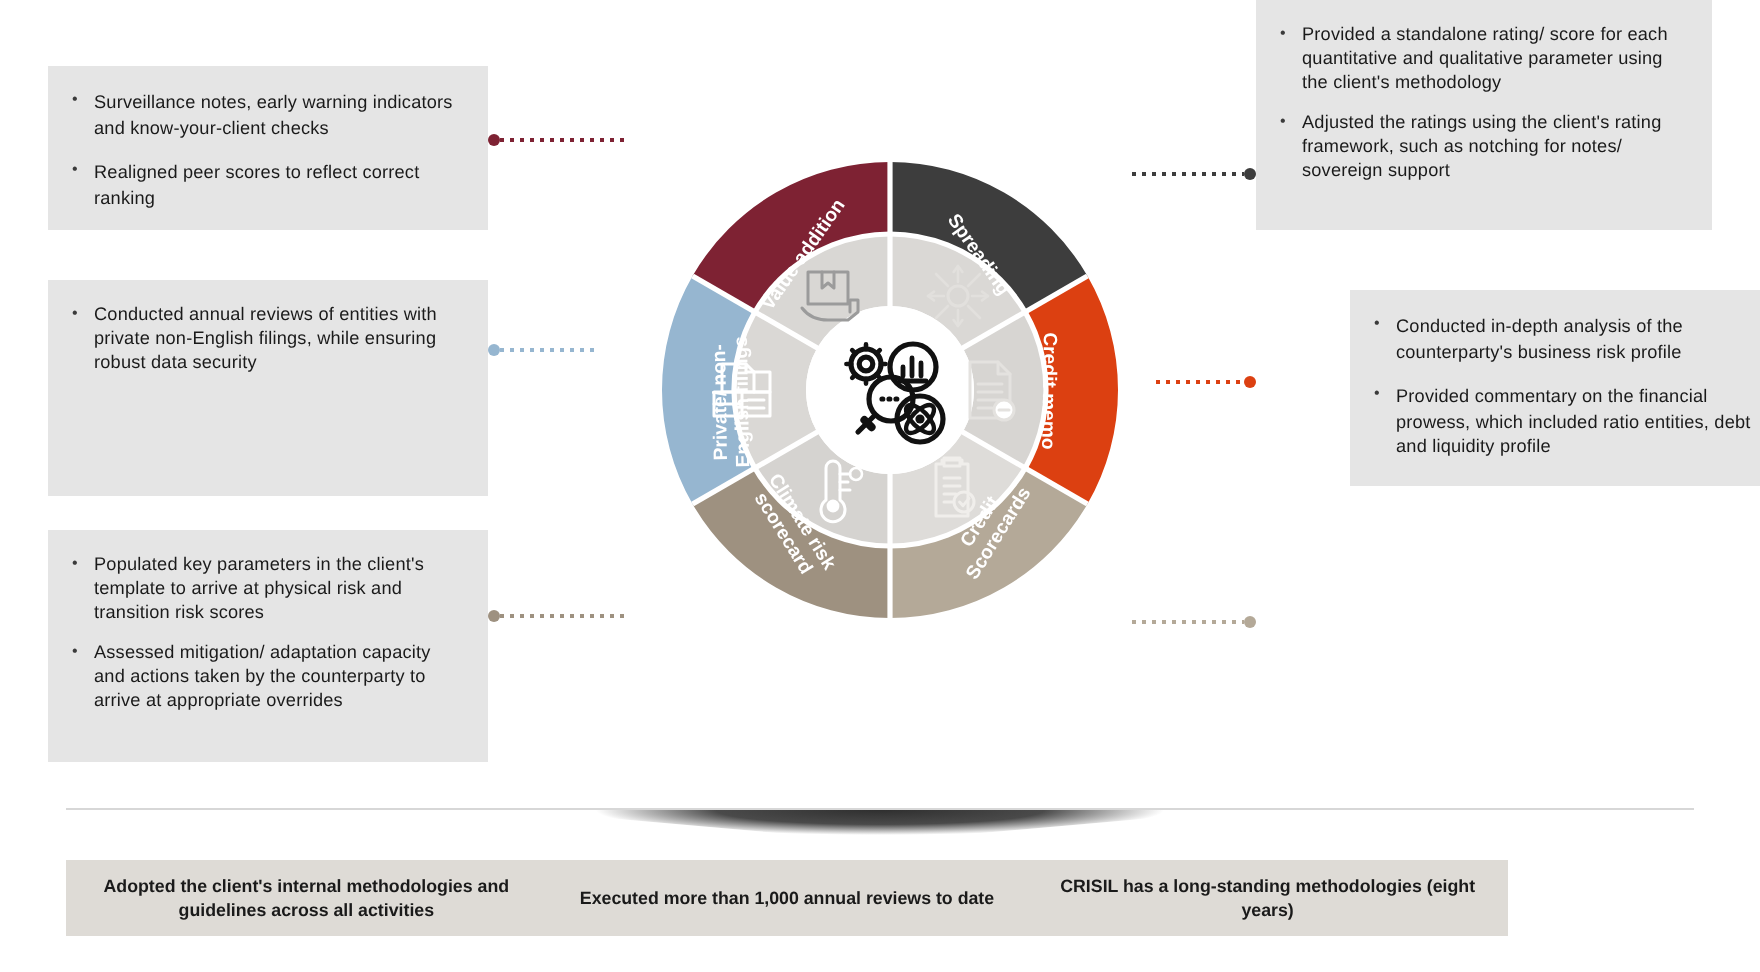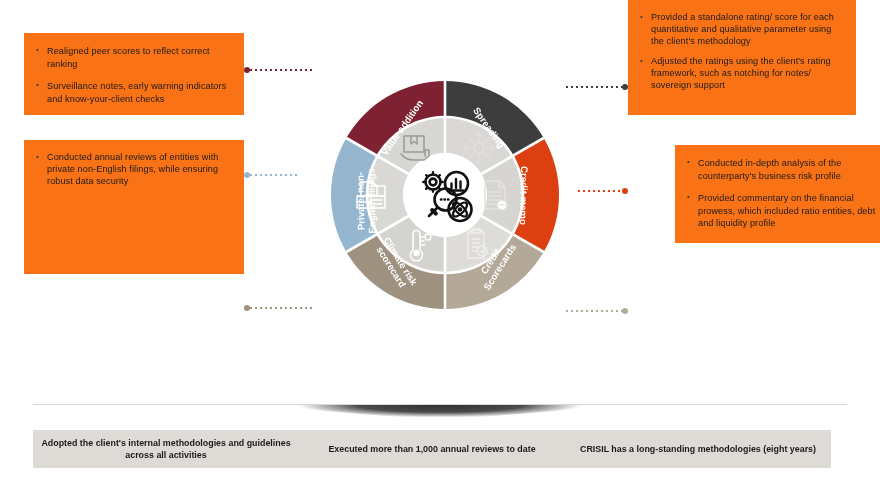--- a/index.html
+++ b/index.html
@@ -8,21 +8,21 @@
     background:#ffffff;
     font-family:"Liberation Sans", sans-serif;
     overflow:hidden;
     position:relative;
   }
   .stage{position:absolute;left:0;top:0;width:880px;height:486px;}
 
   
   .panel{
     position:absolute;
-    background:#f97316;
+    background:#e5e5e5;
     box-sizing:border-box;
     padding:12px 14px 12px 12px;
   }
   .panel ul{margin:0;padding:0;list-style:none;}
   .panel li{
     position:relative;
     padding-left:11px;
     margin-bottom:10px;
     font-size:9.1px;
     line-height:12.6px;
@@ -34,21 +34,21 @@
     content:"\2022";
     position:absolute;left:0;top:-1px;
     font-size:8px;color:#3b3b3b;
   }
   .panel.tight li{line-height:11.8px;margin-bottom:9px;}
 
   .p-left{left:24px;width:220px;}
   .p-right{left:628px;width:228px;}
 
   #panel-value-addition{top:33px;height:82px;}
-  #panel-private-filings{top:140px;height:134px;}
+  #panel-private-filings{top:140px;height:108px;}
   #panel-climate{top:265px;height:116px;}
   #panel-spreading{top:33px;height:82px;}
   #panel-credit-memo{top:145px;height:98px;margin-left:47px;}
 
   
   .conn{position:absolute;height:2px;}
   .conn .line{
     position:absolute;top:0;left:6px;right:0;height:2px;
     background-image:linear-gradient(to right,currentColor 0 2px,transparent 2px 5px);
     background-size:5px 2px;background-repeat:repeat-x;
@@ -84,48 +84,54 @@
   }
   .divider-shadow{
     position:absolute;left:258px;top:405px;width:364px;height:16px;
     background:
       radial-gradient(ellipse 182px 16px at 50% 0%, #2f2f2f 0%, #4a4a4a 45%, rgba(90,90,90,0) 78%);
     clip-path:polygon(0 0,100% 0,50% 100%);
   }
 
   
   .banner{
-    position:absolute;left:33px;top:430px;width:798px;height:38px;
+    position:absolute;left:33px;top:430px;width:721px;height:38px;
     background:#dedbd6;
     display:flex;align-items:center;
   }
   .banner .cell{
     flex:1;text-align:center;
     font-size:8.9px;line-height:12px;font-weight:bold;color:#1a1a1a;
     padding:0 8px;box-sizing:border-box;
   }
 </style>
 </head>
 <body>
 
 <div class="stage">
 
   <div class="panel p-left" id="panel-value-addition">
     <ul>
+      <li>Surveillance notes, early warning indicators and know-your-client checks</li>
       <li>Realigned peer scores to reflect correct ranking</li>
-      <li>Surveillance notes, early warning indicators and know-your-client checks</li>
     </ul>
   </div>
 
   <div class="panel p-left tight" id="panel-private-filings">
     <ul>
       <li>Conducted annual reviews of entities with private non-English filings, while ensuring robust data security</li>
     </ul>
   </div>
 
+  <div class="panel p-left tight" id="panel-climate">
+    <ul>
+      <li>Populated key parameters in the client's template to arrive at physical risk and transition risk scores</li>
+      <li>Assessed mitigation/ adaptation capacity and actions taken by the counterparty to arrive at appropriate overrides</li>
+    </ul>
+  </div>
 
   <div class="panel p-right" id="panel-spreading">
     <ul>
       <li>Populated financial spreadsheets on the internal risk tool</li>
       <li>Adjusted for one-off items and off-balance-sheet items, as required</li>
     </ul>
   </div>
 
   <div class="panel p-right" id="panel-credit-memo">
     <ul>

